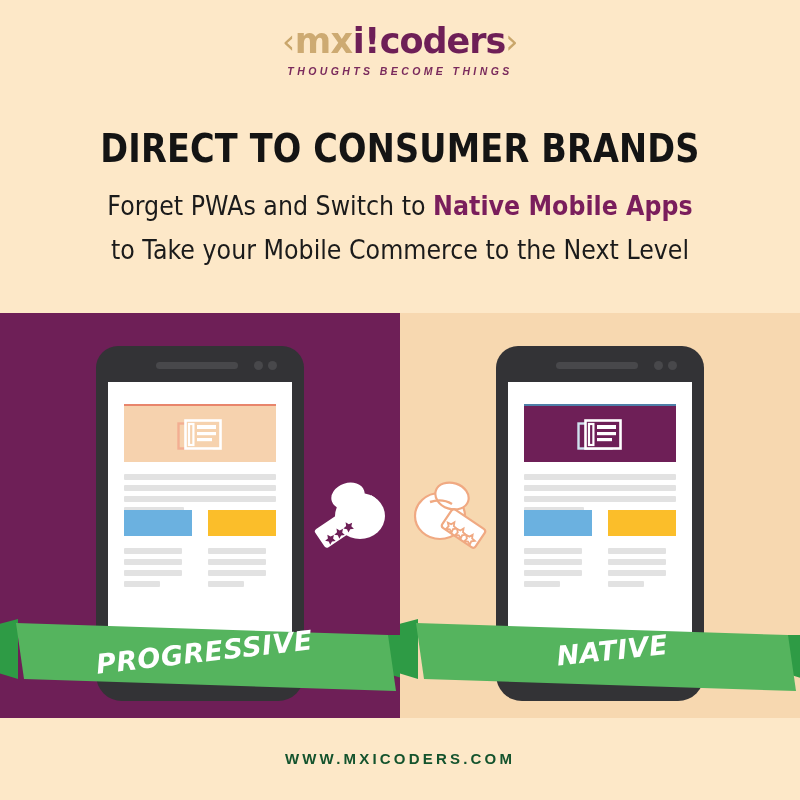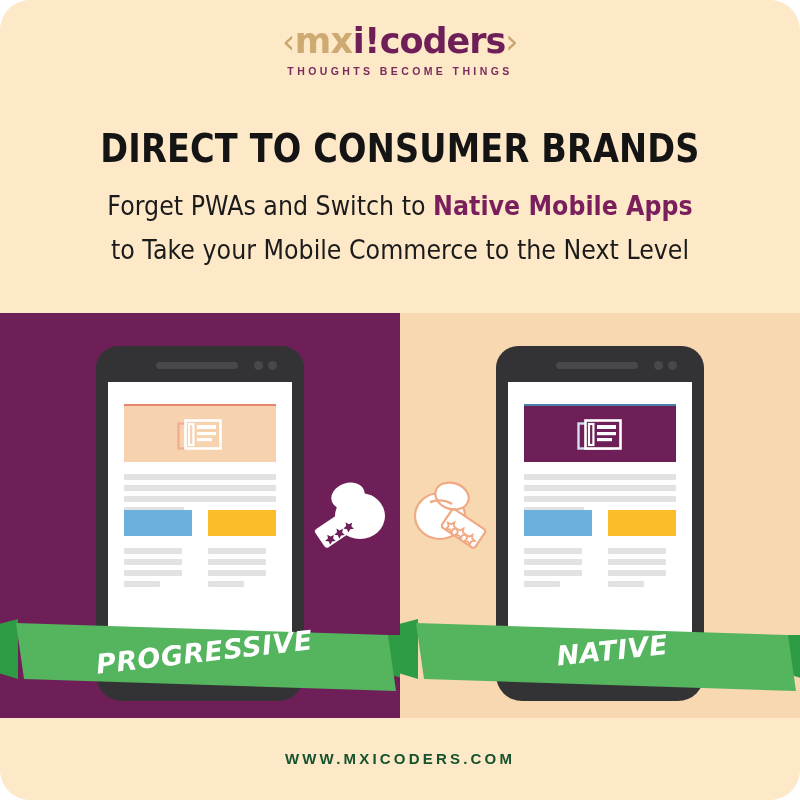--- a/index.html
+++ b/index.html
@@ -9,21 +9,20 @@
   }
   body {
     font-family: "Liberation Sans", sans-serif;
   }
   #poster {
     position: relative;
     width: 800px;
     height: 800px;
     overflow: hidden;
     background: #FDE8C8;
-    border-radius: 30px;
   }
 
   
   .logo-wrap {
     position: absolute;
     top: 24px;
     left: 0;
     width: 800px;
     text-align: center;
   }
@@ -40,20 +39,21 @@
   .logo-i  { color: #6E1F57; }
   .logo-coders { color: #6E1F57; letter-spacing: -1px; }
   .logo-tag {
     margin-top: 6px;
     font-family: "Liberation Sans", sans-serif;
     font-size: 10.5px;
     font-weight: bold;
     letter-spacing: 3.4px;
     color: #7A2A5C;
     white-space: nowrap;
+    font-style: italic;
   }
 
   
   .headline {
     position: absolute;
     top: 126px;
     left: 0;
     width: 800px;
     text-align: center;
     font-family: "DejaVu Sans", sans-serif;

